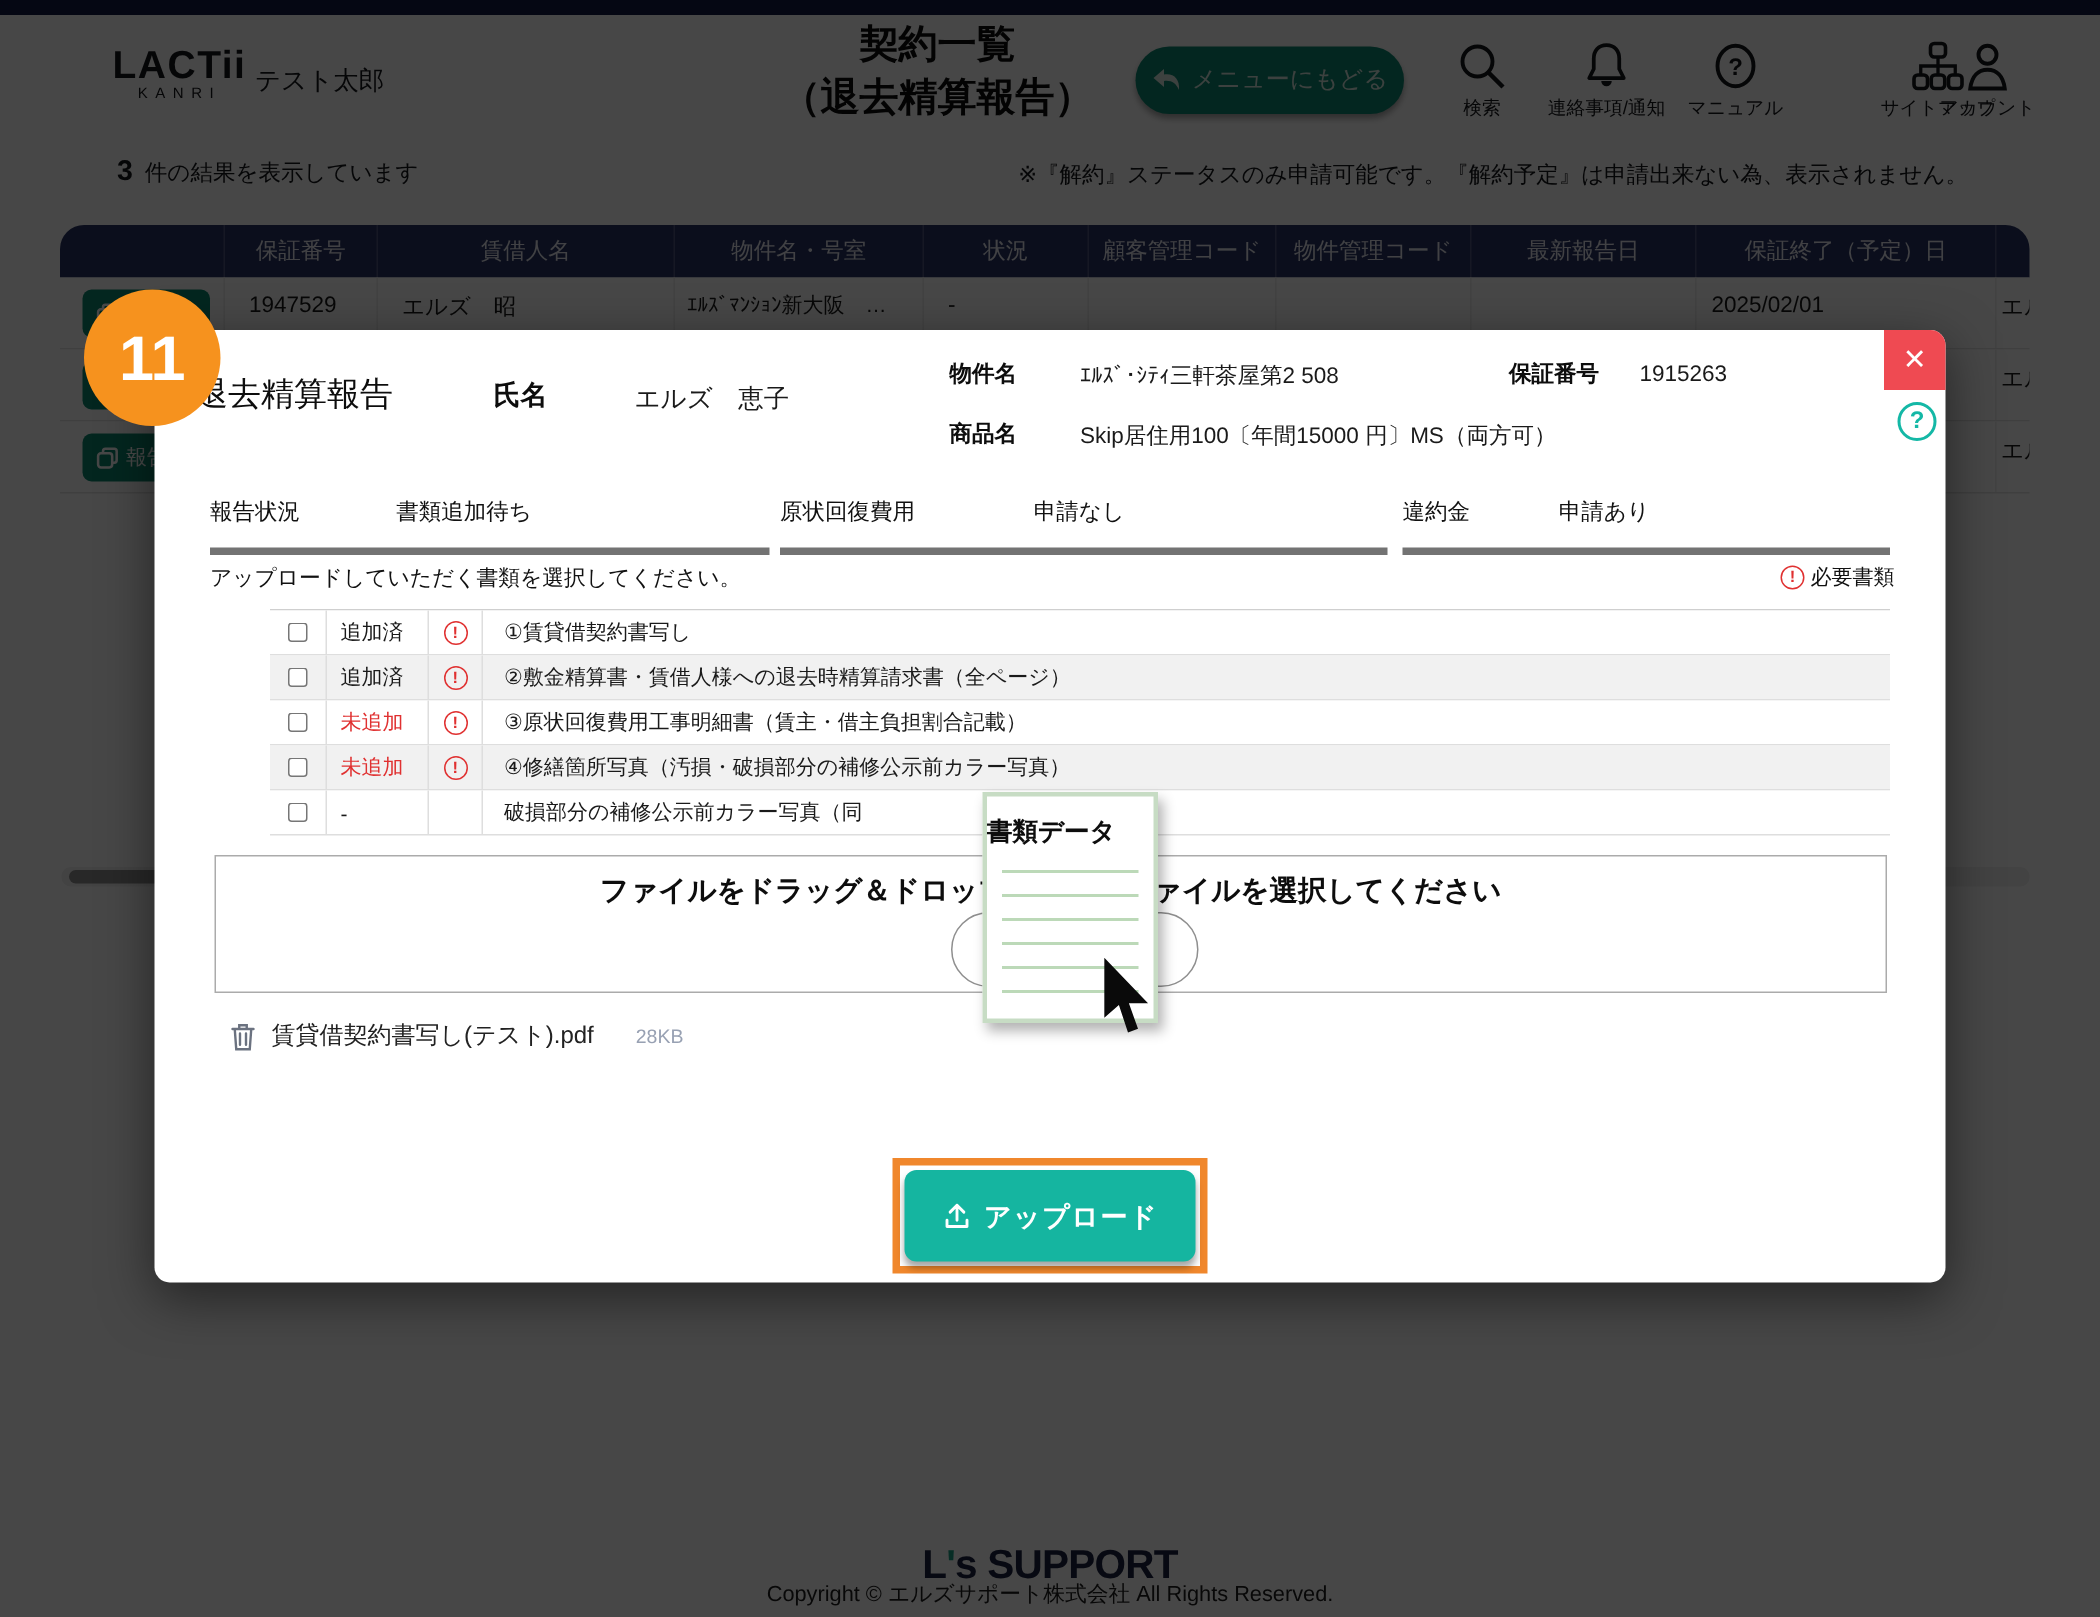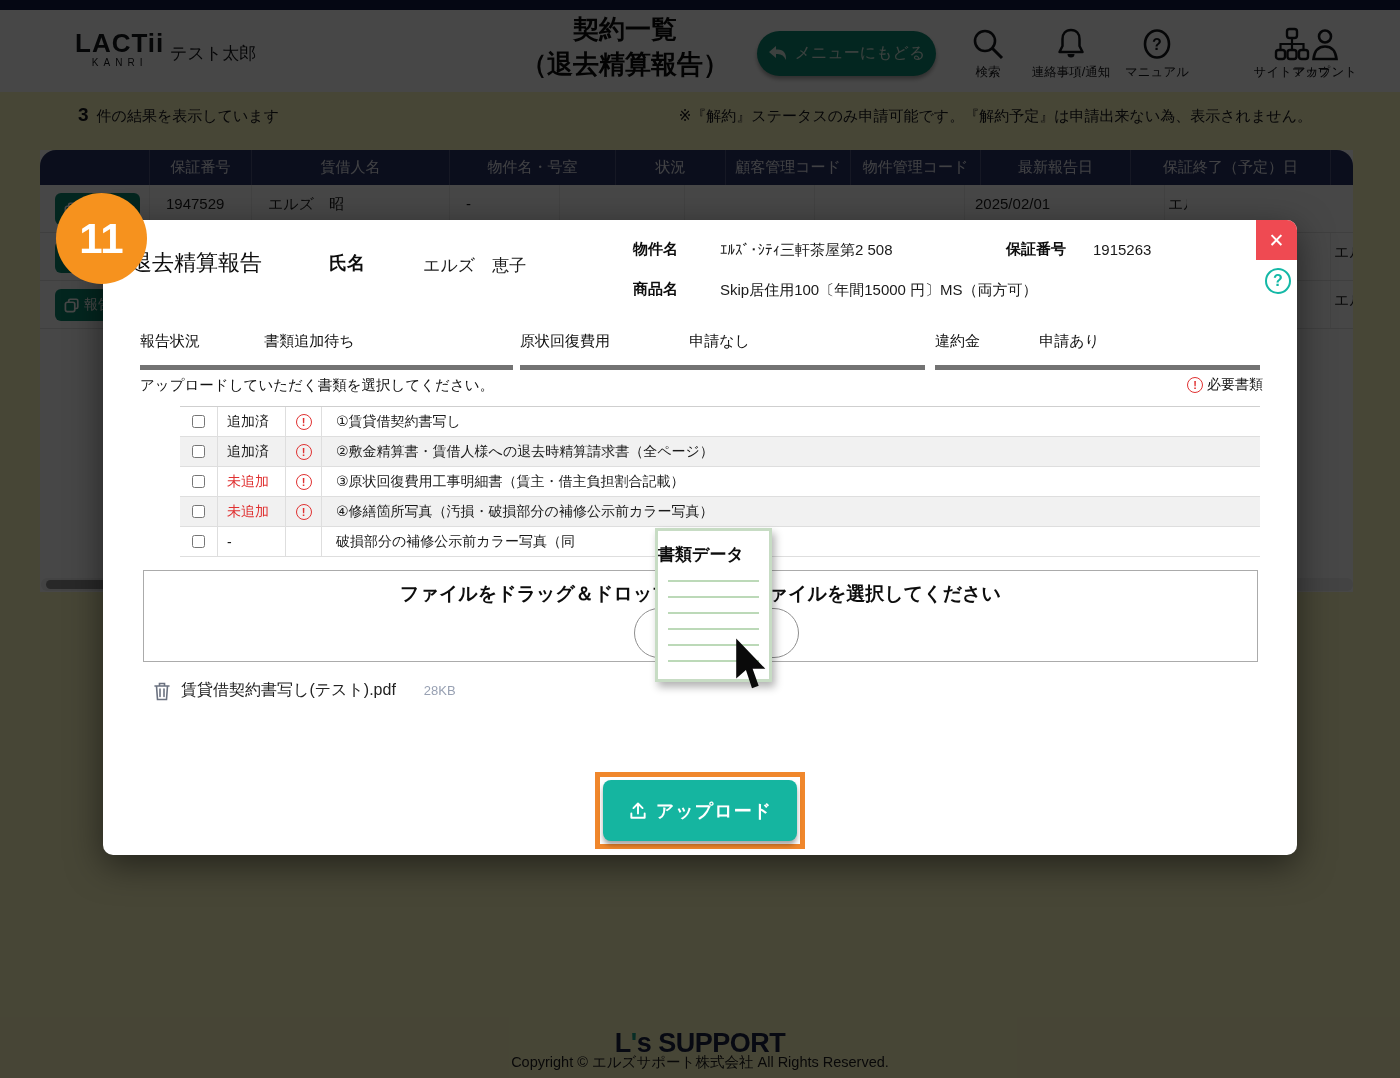--- a/index.html
+++ b/index.html
@@ -1,18 +1,18 @@
 <!DOCTYPE html>
 <html lang="ja"><head>
 <meta charset="utf-8">
 <style>
   * { margin:0; padding:0; box-sizing:border-box; }
   html,body { background:#888; }
   body { font-family:"Liberation Sans","DejaVu Sans",sans-serif; }
-  .screen { position:relative; width:1400px; height:1078px; background:#fef9c3; overflow:hidden; margin:0 auto; }
+  .screen { position:relative; width:1400px; height:1078px; background:#ffffff; overflow:hidden; margin:0 auto; }
   .abs { position:absolute; }
 
   
   .topbar { left:0; top:0; width:1400px; height:10px; background:#131c45; }
   .header { left:0; top:10px; width:1400px; height:82px; background:#ffffff; }
   .logo { left:75px; top:20px; text-align:center; color:#15161a; }
   .logo-main { font-size:26px; font-weight:bold; letter-spacing:1px; line-height:1; }
   .logo-sub { font-size:10px; letter-spacing:5px; line-height:1; margin-top:2px; }
   .username { left:170px; top:32px; font-size:17px; color:#15161a; }
   .page-title { left:455px; top:2px; width:340px; text-align:center; font-size:26px; font-weight:bold; color:#0d0d0d; line-height:1.35; }
@@ -175,20 +175,21 @@
         <div class="report-btn">
           <svg width="15" height="15" viewBox="0 0 16 16">
               <rect x="1.5" y="4.5" width="10" height="10" rx="2" fill="none" stroke="#fff" stroke-width="1.8"></rect>
               <path d="M5 4.5 V3 a1.7 1.7 0 0 1 1.7-1.7 H13 a1.7 1.7 0 0 1 1.7 1.7 V9.5 a1.7 1.7 0 0 1-1.7 1.7 H11.5" fill="none" stroke="#fff" stroke-width="1.8"></path>
             </svg>
           <span>報告</span>
         </div>
       </div>
       <div class="td" style="width:102px">1947529</div>
       <div class="td" style="width:198px">エルズ　昭</div>
+      <div class="td kana" style="width:166px">ｴﾙｽﾞﾏﾝｼｮﾝ新大阪　…</div>
       <div class="td" style="width:110px">-</div>
       <div class="td" style="width:125px"></div>
       <div class="td" style="width:130px"></div>
       <div class="td" style="width:150px"></div>
       <div class="td" style="width:200px;padding-left:10px">2025/02/01</div>
       <div class="td" style="width:22px;padding-left:3px;border-right:none">エル</div>
     </div>
 
     <div class="trow">
       <div class="td" style="width:110px;padding:0">

